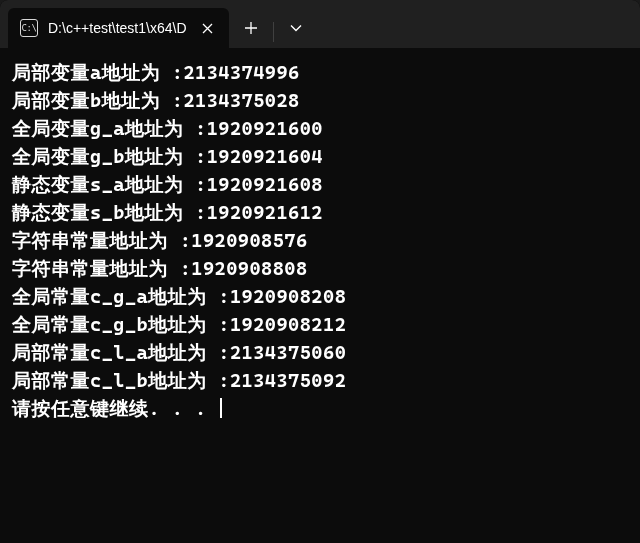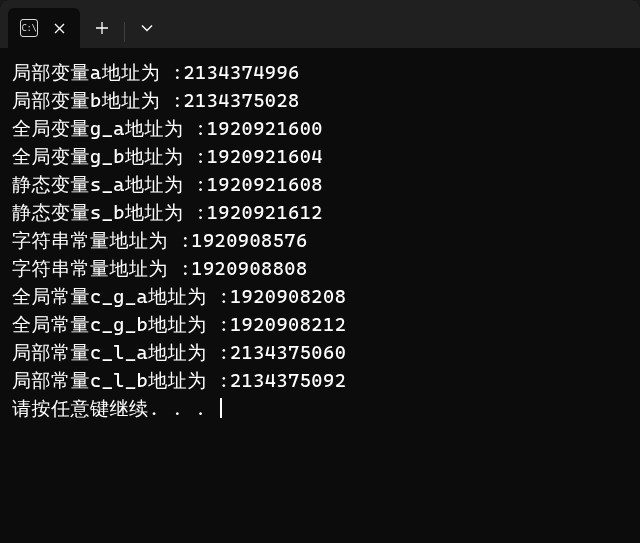--- a/index.html
+++ b/index.html
@@ -79,37 +79,38 @@
     background: #0c0c0c;
     padding: 10px 12px;
     font-family: Consolas, "Cascadia Mono", "Microsoft YaHei", monospace;
     font-size: 19px;
     line-height: 28px;
     color: #ffffff;
     white-space: pre;
     overflow: hidden;
     letter-spacing: 0.5px;
   }
-  .line { display: block; }
+  .line { display: block; font-weight: bold; }
   .cursor {
     display: inline-block;
     width: 1.5px; height: 20px;
     background: #ffffff;
     vertical-align: -3px;
     margin-left: 2px;
   }
   svg { display: block; }
 </style>
 </head>
 <body>
 
 <div class="window">
   <div class="titlebar">
     <div class="tab">
       <span class="tab-icon">C:\</span>
+      <span class="tab-title">D:\c++test\test1\x64\D</span>
       <span class="tab-close">
         <svg width="11" height="11" viewBox="0 0 11 11">
             <path d="M1 1 L10 10 M10 1 L1 10" stroke="#ffffff" stroke-width="1.3" fill="none"></path>
           </svg>
       </span>
     </div>
     <div class="titlebar-actions">
       <div class="new-tab">
         <svg width="12" height="12" viewBox="0 0 12 12">
             <path d="M6 0 V12 M0 6 H12" stroke="#ffffff" stroke-width="1.3"></path>

